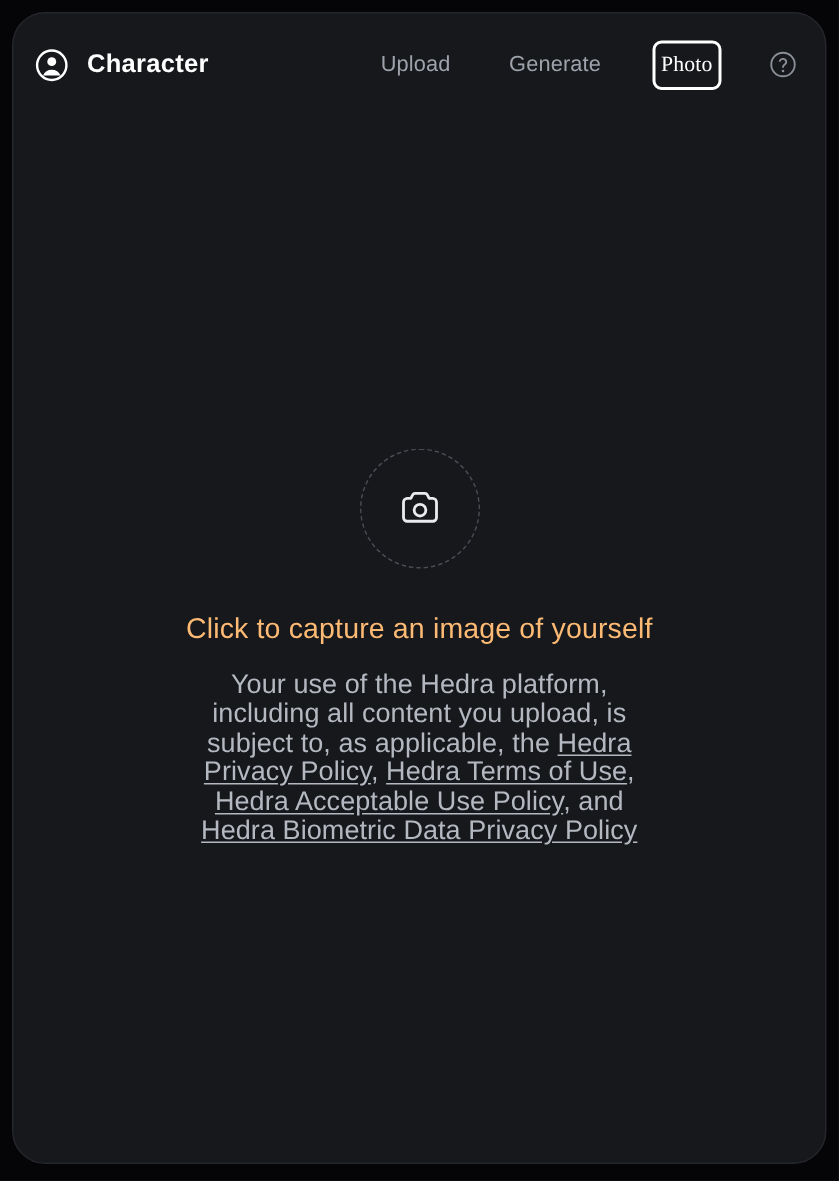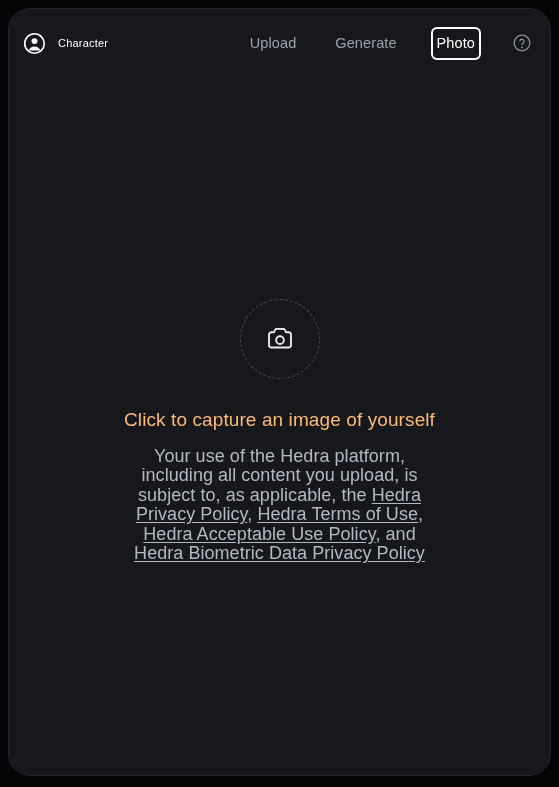--- a/index.html
+++ b/index.html
@@ -47,22 +47,22 @@
     gap: 12px;
   }
   .avatar-icon {
     width: 23px;
     height: 23px;
     display: block;
     flex: none;
   }
   .app-title {
     color: #ffffff;
-    font-size: 11px;
-    font-weight: normal;
+    font-size: 17px;
+    font-weight: bold;
     letter-spacing: 0.2px;
     white-space: nowrap;
   }
 
   .header-right {
     display: flex;
     align-items: center;
     gap: 17px;
   }
   .tab {
@@ -76,20 +76,21 @@
     border: 2px solid transparent;
     border-radius: 6px;
     box-sizing: border-box;
     line-height: 19px;
   }
   .tab.is-active {
     color: #ffffff;
     border-color: #ffffff;
     padding: 5px 4px;
     margin-left: 6px;
+    font-family: Liberation Serif, serif;
   }
   .help-btn {
     margin-left: 14px;
     margin-right: 4px;
     width: 20px;
     height: 20px;
     display: block;
     cursor: pointer;
     flex: none;
   }

